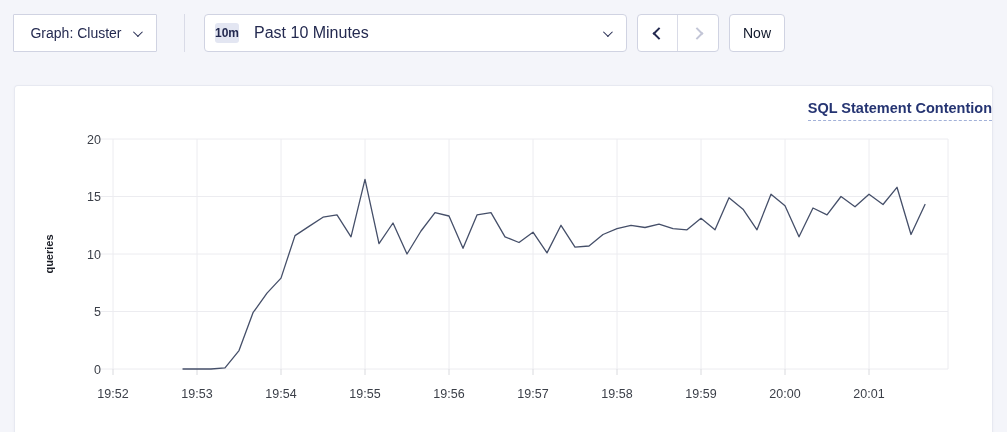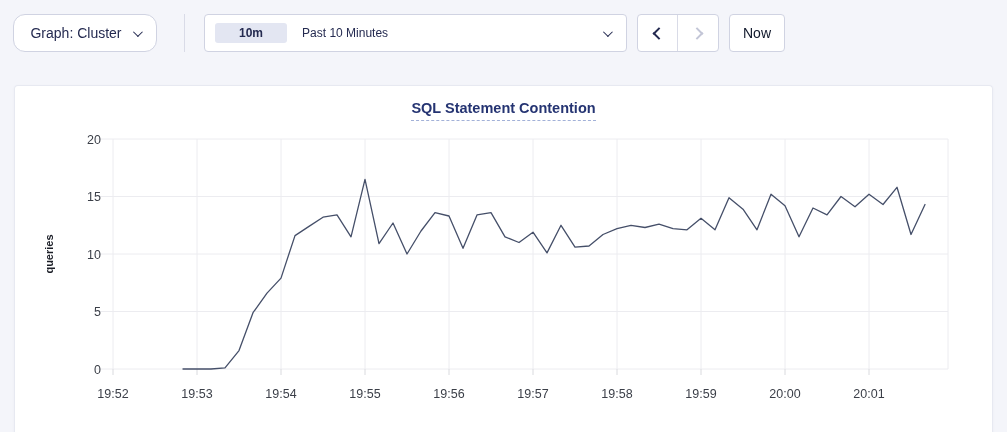--- a/index.html
+++ b/index.html
@@ -6,63 +6,63 @@
   html,body { width:1007px; height:432px; overflow:hidden; }
   body {
     background:#f4f5fa;
     font-family:"Liberation Sans", sans-serif;
     position:relative;
     color:#242a50;
   }
   
   .topbar { position:absolute; top:14px; left:13px; right:11px; height:38px; display:flex; align-items:center; }
   .dd-btn {
-    height:38px; background:#fff; border:1px solid #d0d3e2; border-radius:12px;
+    height:38px; background:#fff; border:1px solid #d0d3e2; border-radius:1px;
     display:flex; align-items:center; justify-content:center;
     font-size:14px; font-weight:500; color:#242a50; cursor:pointer; padding:0 16px;
   }
   .dd-btn .chev { margin-left:11px; }
   .chev {
     width:7px; height:7px; display:inline-block;
     border-right:1.5px solid #242a50; border-bottom:1.5px solid #242a50;
     transform:rotate(45deg) translateY(-2px);
   }
   .btn-graph { width:144px; }
   .btn-dashboard { width:186px; margin-left:25px; }
   .vdivider { width:1px; height:38px; background:#d9dbe7; margin-left:27px; margin-right:19px; }
   .time-select {
     height:38px; width:423px; background:#fff; border:1px solid #d0d3e2; border-radius:4px;
     display:flex; align-items:center; padding:0 16px 0 10px; cursor:pointer;
   }
   .time-badge {
     background:#e3e6f2; color:#242a50; font-size:12px; font-weight:700;
-    border-radius:3px; padding:4px 24px; line-height:1;
+    border-radius:3px; padding:4px 0; line-height:1;
   }
-  .time-label { font-size:12px; color:#242a50; margin-left:15px; flex:1; text-align:left; }
+  .time-label { font-size:16px; color:#242a50; margin-left:15px; flex:1; text-align:left; }
   .arrow-group {
     margin-left:10px; height:38px; width:82px; background:#fff;
     border:1px solid #d0d3e2; border-radius:4px; display:flex; overflow:hidden;
   }
   .arrow-cell { width:50%; display:flex; align-items:center; justify-content:center; cursor:pointer; }
   .arrow-cell:first-child { border-right:1px solid #d9dbe7; }
   .arr { width:9px; height:9px; display:inline-block; border-left:2px solid #242a50; border-bottom:2px solid #242a50; }
   .arr-left  { transform:rotate(45deg) translate(1px,-1px); }
   .arr-right { transform:rotate(-135deg) translate(1px,-1px); border-color:#c3c6d7; }
   .btn-now {
     margin-left:10px; height:38px; width:56px; background:#fff;
     border:1px solid #d0d3e2; border-radius:4px; color:#0f172a;
     font-size:14px; display:flex; align-items:center; justify-content:center; cursor:default;
   }
   
   .card {
     position:absolute; left:14px; top:85px; width:979px; height:347px;
     background:#fff; border:1px solid #e7e9f1; border-bottom:none;
     border-radius:4px 4px 0 0; box-shadow:0 1px 3px rgba(60,70,110,0.05);
   }
-  .chart-title-row { position:absolute; top:13px; left:0; width:100%; text-align:center; }
+  .chart-title-row { position:absolute; top:13px; left:0; width:100%; text-align:right; }
   .chart-title {
     display:inline-block; font-size:14.5px; font-weight:700; color:#253472;
     border-bottom:1px dashed #a2b1d8; padding-bottom:4px; cursor:help;
   }
   .chart-svg { position:absolute; top:35px; left:-14px; width:1007px; height:300px; }
   svg text { font-family:"Liberation Sans", sans-serif; }
 </style>
 </head>
 <body>
 

